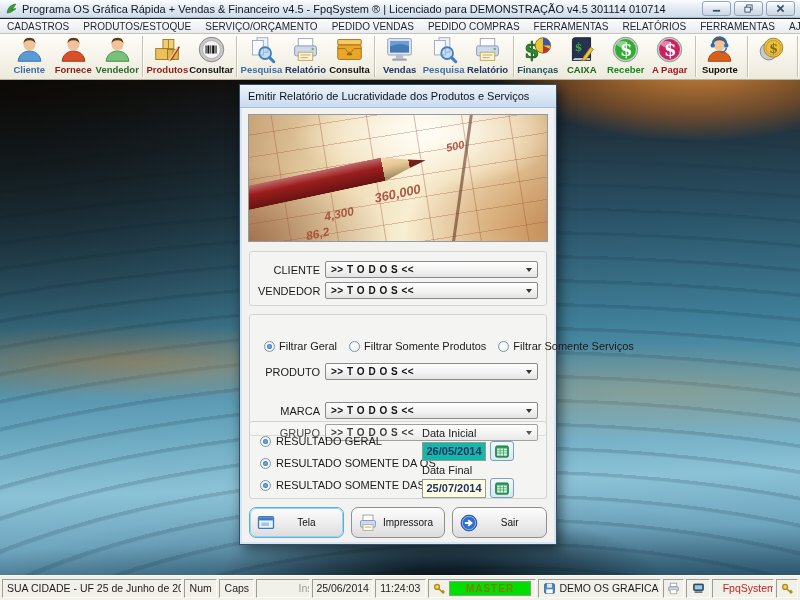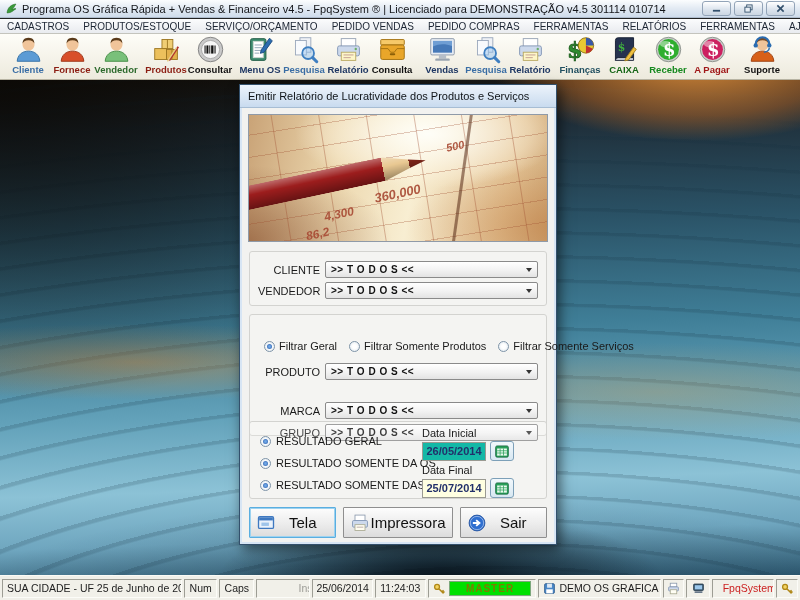--- a/index.html
+++ b/index.html
@@ -112,23 +112,23 @@
   .date-input{width:64px;height:19px;border:1px solid #9a9a92;box-sizing:border-box;
     text-align:center;font-size:11px;font-weight:bold;color:#22306a;
     font-family:"Liberation Sans",sans-serif;padding:0;}
   .cal-btn{width:24px;height:20px;border:1px solid #7da0b8;border-radius:3px;
     background:linear-gradient(#f2f8fc,#d8e8f2);display:flex;align-items:center;
     justify-content:center;padding:0;}
   .cal-btn svg{width:16px;height:15px;}
 
   
   .dlg-buttons{position:absolute;left:7px;right:7px;top:399px;height:31px;display:flex;gap:7px;}
-  .dlg-btn{flex:1;border:1px solid #8f8f8f;border-radius:1px;
+  .dlg-btn{flex:1;border:1px solid #8f8f8f;border-radius:7px;
     background:linear-gradient(#fdfdfd,#ececec 55%,#dcdcdc);
-    display:flex;align-items:center;padding:0 6px;font-size:15px;color:#111;cursor:default;}
+    display:flex;align-items:center;padding:0 6px;font-size:10px;color:#111;cursor:default;}
   .dlg-btn .blabel{flex:1;text-align:center;}
   .dlg-btn svg{width:20px;height:20px;}
   .dlg-btn.focused{border:1px solid #5aaee0;outline:1px solid #9cd2f0;outline-offset:-2px;}
 
   
   .statusbar{position:absolute;bottom:0;left:0;right:0;height:25px;background:#f1f0e9;
     border-top:1px solid #fbfbf6;display:flex;align-items:center;gap:2px;
     padding:2px 2px;box-sizing:border-box;}
   .sb-panel{height:19px;border:1px solid;border-color:#9d9d94 #fcfcf8 #fcfcf8 #9d9d94;
     display:flex;align-items:center;padding:0 4px;font-size:10.5px;color:#1d1d1d;
@@ -243,36 +243,20 @@
             <line x1="18" y1="11.5" x2="18" y2="20.5" stroke-width="2.6"></line>
             <line x1="21" y1="11.5" x2="21" y2="20.5" stroke-width="1.2"></line>
           </g>
         </svg>
       </span>
     <span class="tb-label" style="color: rgb(17, 17, 17);">Consultar</span>
   </div>
 
   <div class="tb-sep"></div>
 
-  <div class="tb-btn">
-    <span>
-        <svg viewBox="0 0 32 32">
-          <rect x="5" y="4" width="17" height="24" rx="2" fill="#3d8b6e" stroke="#1f5a44"></rect>
-          <rect x="8" y="7" width="11" height="18" fill="#ffffff" stroke="#cfd8d0"></rect>
-          <g stroke="#8aa0b0">
-            <line x1="9.5" y1="11" x2="17.5" y2="11"></line>
-            <line x1="9.5" y1="14" x2="17.5" y2="14"></line>
-            <line x1="9.5" y1="17" x2="17.5" y2="17"></line>
-            <line x1="9.5" y1="20" x2="14.5" y2="20"></line>
-          </g>
-          <path d="M26 3.5l3 3-9 12.5-4.2 1.2 1.2-4.2z" fill="#2b6cb0" stroke="#1a4a80"></path>
-        </svg>
-      </span>
-    <span class="tb-label" style="color: rgb(31, 56, 100);">Menu OS</span>
-  </div>
   <div class="tb-btn">
     <span>
         <svg viewBox="0 0 32 32">
           <rect x="11" y="3" width="12" height="16" fill="#eef1f6" stroke="#9aa7bb"></rect>
           <rect x="6" y="6" width="12" height="16" fill="#f8fafd" stroke="#9aa7bb"></rect>
           <circle cx="20" cy="20" r="6.5" fill="rgba(140,190,240,.45)" stroke="#3e7fc1" stroke-width="2"></circle>
           <line x1="25" y1="25" x2="29.5" y2="29.5" stroke="#3e7fc1" stroke-width="3.4" stroke-linecap="round"></line>
         </svg>
       </span>
     <span class="tb-label" style="color: rgb(58, 110, 165);">Pesquisa</span>

